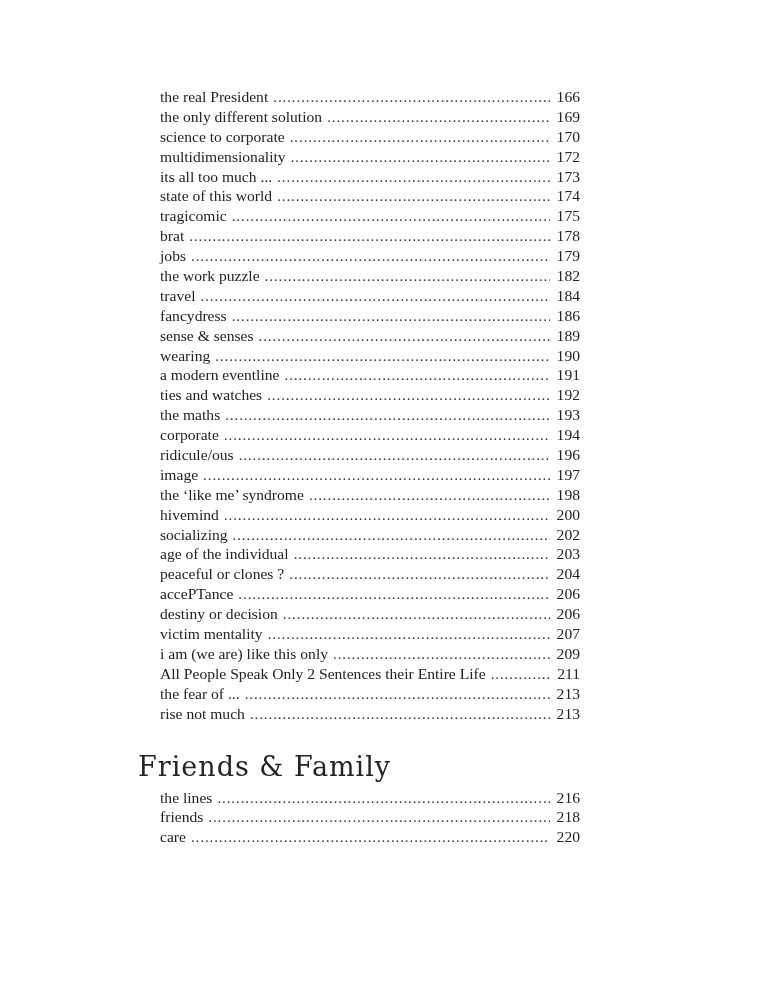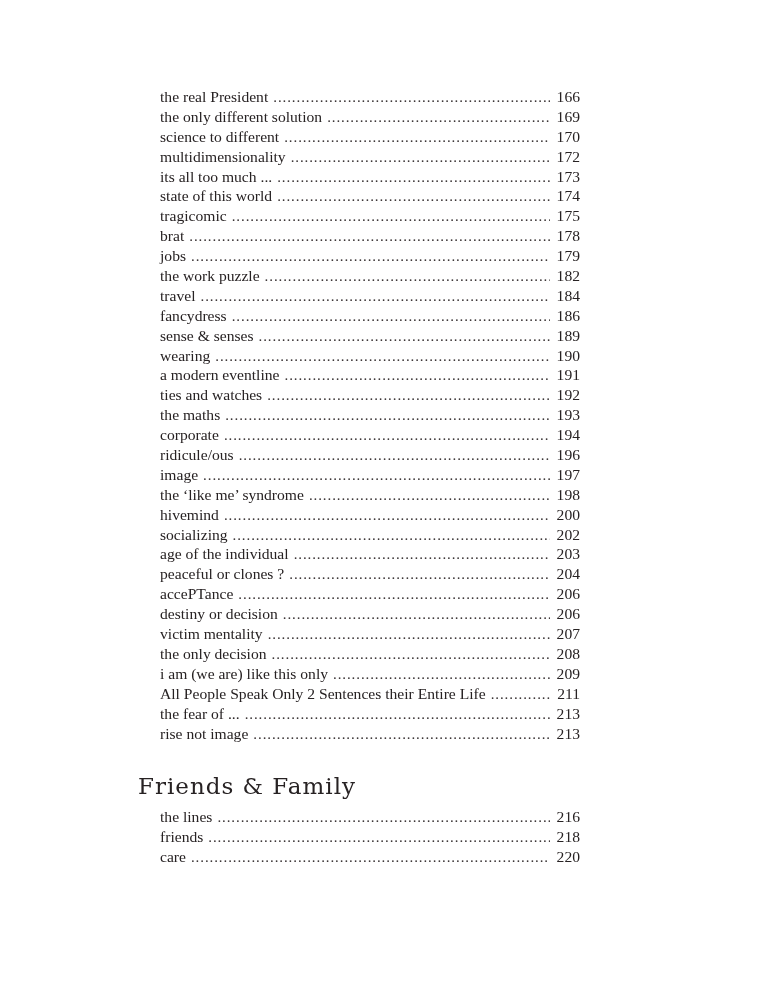--- a/index.html
+++ b/index.html
@@ -17,21 +17,21 @@
   .toc {
     position: absolute;
     left: 138px;
     top: 61px;
     width: 442px;
   }
   .toc-section { display: block; margin-top: 26px; }
   .section-heading {
     font-family: "DejaVu Serif", serif;
     font-weight: normal;
-    font-size: 23px;
+    font-size: 27px;
     line-height: 34px;
     letter-spacing: 1px;
     margin: 3px 0 4px 0;
     color: var(--text, #272223);
   }
   .entries { display: block; }
   .entry {
     display: flex;
     align-items: baseline;
     height: 19.9px;
@@ -73,21 +73,21 @@
     <span class="num">166</span>
   </div>
 
   <div class="entry">
     <span class="title">the only different solution</span>
     <span class="dots" aria-hidden="true"></span>
     <span class="num">169</span>
   </div>
 
   <div class="entry">
-    <span class="title">science to different</span>
+    <span class="title">science to corporate</span>
     <span class="dots" aria-hidden="true"></span>
     <span class="num">170</span>
   </div>
 
   <div class="entry">
     <span class="title">multidimensionality</span>
     <span class="dots" aria-hidden="true"></span>
     <span class="num">172</span>
   </div>
 
@@ -231,25 +231,20 @@
     <span class="dots" aria-hidden="true"></span>
     <span class="num">206</span>
   </div>
 
   <div class="entry">
     <span class="title">victim mentality</span>
     <span class="dots" aria-hidden="true"></span>
     <span class="num">207</span>
   </div>
 
-  <div class="entry">
-    <span class="title">the only decision</span>
-    <span class="dots" aria-hidden="true"></span>
-    <span class="num">208</span>
-  </div>
 
   <div class="entry">
     <span class="title">i am (we are) like this only</span>
     <span class="dots" aria-hidden="true"></span>
     <span class="num">209</span>
   </div>
 
 
   <div class="entry">
     <span class="title">All People Speak Only 2 Sentences their Entire Life</span>
@@ -257,21 +252,21 @@
     <span class="num">211</span>
   </div>
 
   <div class="entry">
     <span class="title">the fear of ...</span>
     <span class="dots" aria-hidden="true"></span>
     <span class="num">213</span>
   </div>
 
   <div class="entry">
-    <span class="title">rise not image</span>
+    <span class="title">rise not much</span>
     <span class="dots" aria-hidden="true"></span>
     <span class="num">213</span>
   </div>
 </div>
   </section>
 
   <section class="toc-section">
     <h2 class="section-heading">Friends &amp; Family</h2>
     <div class="entries">
   <div class="entry">

